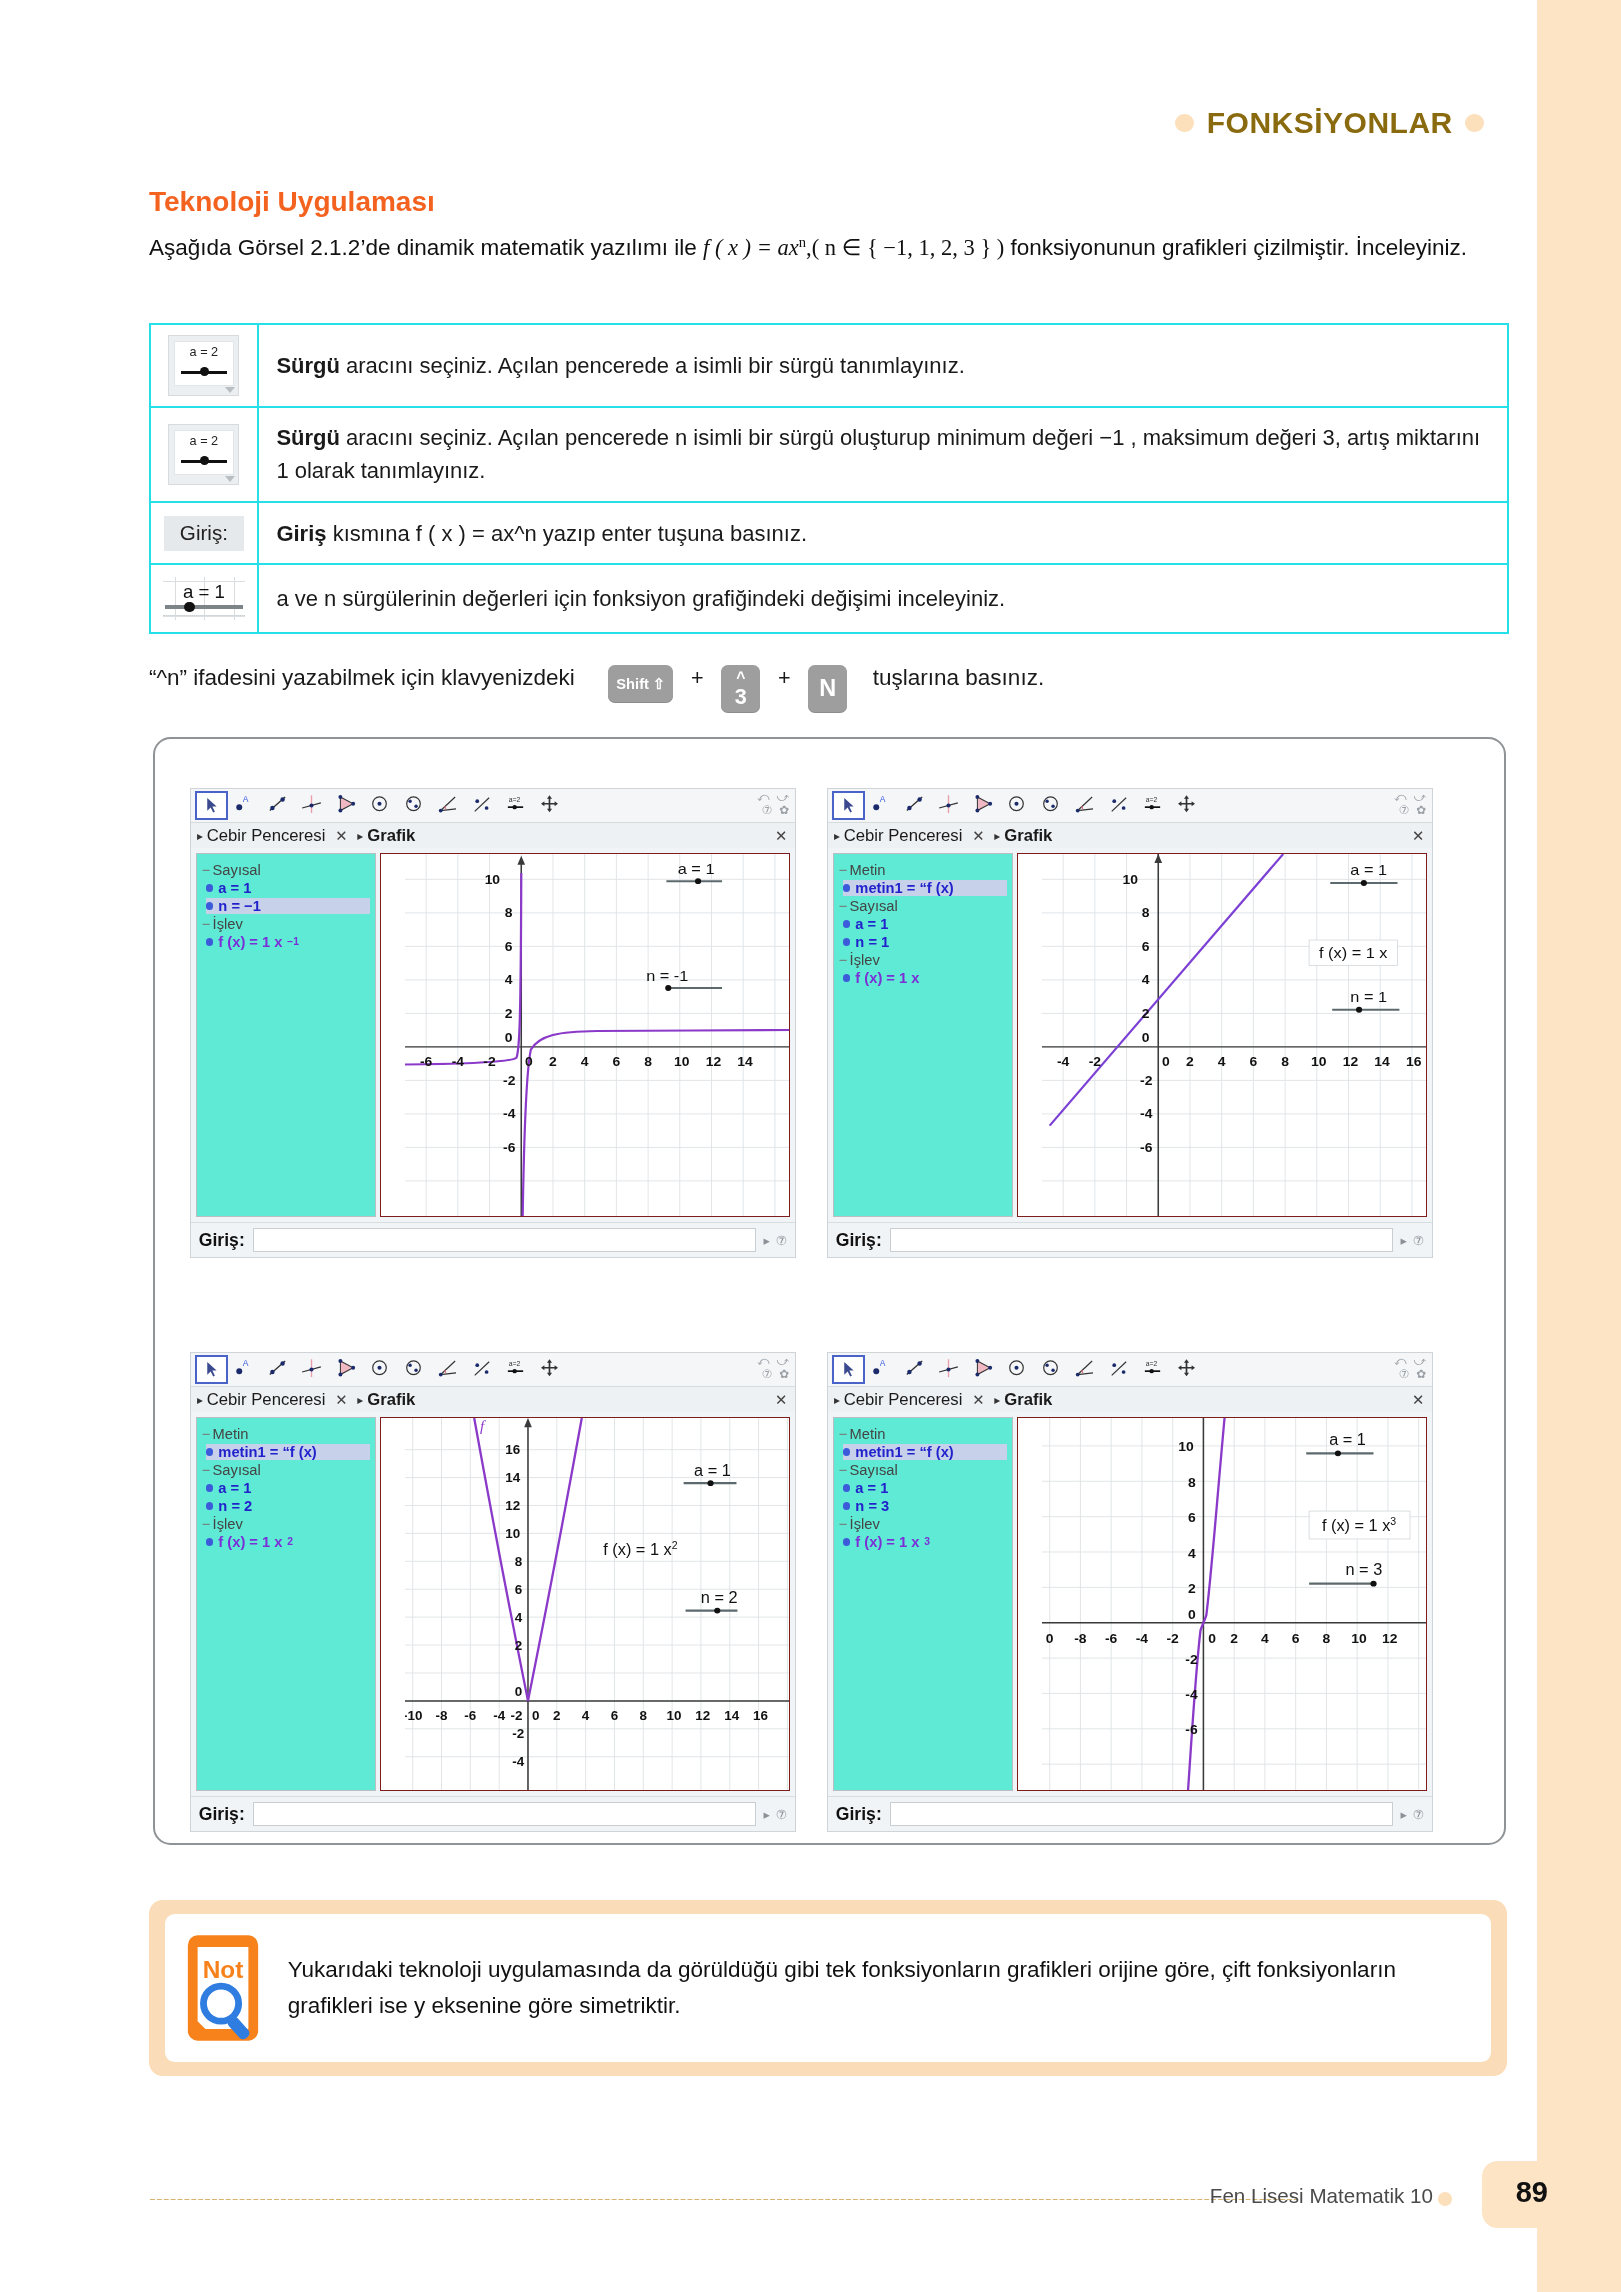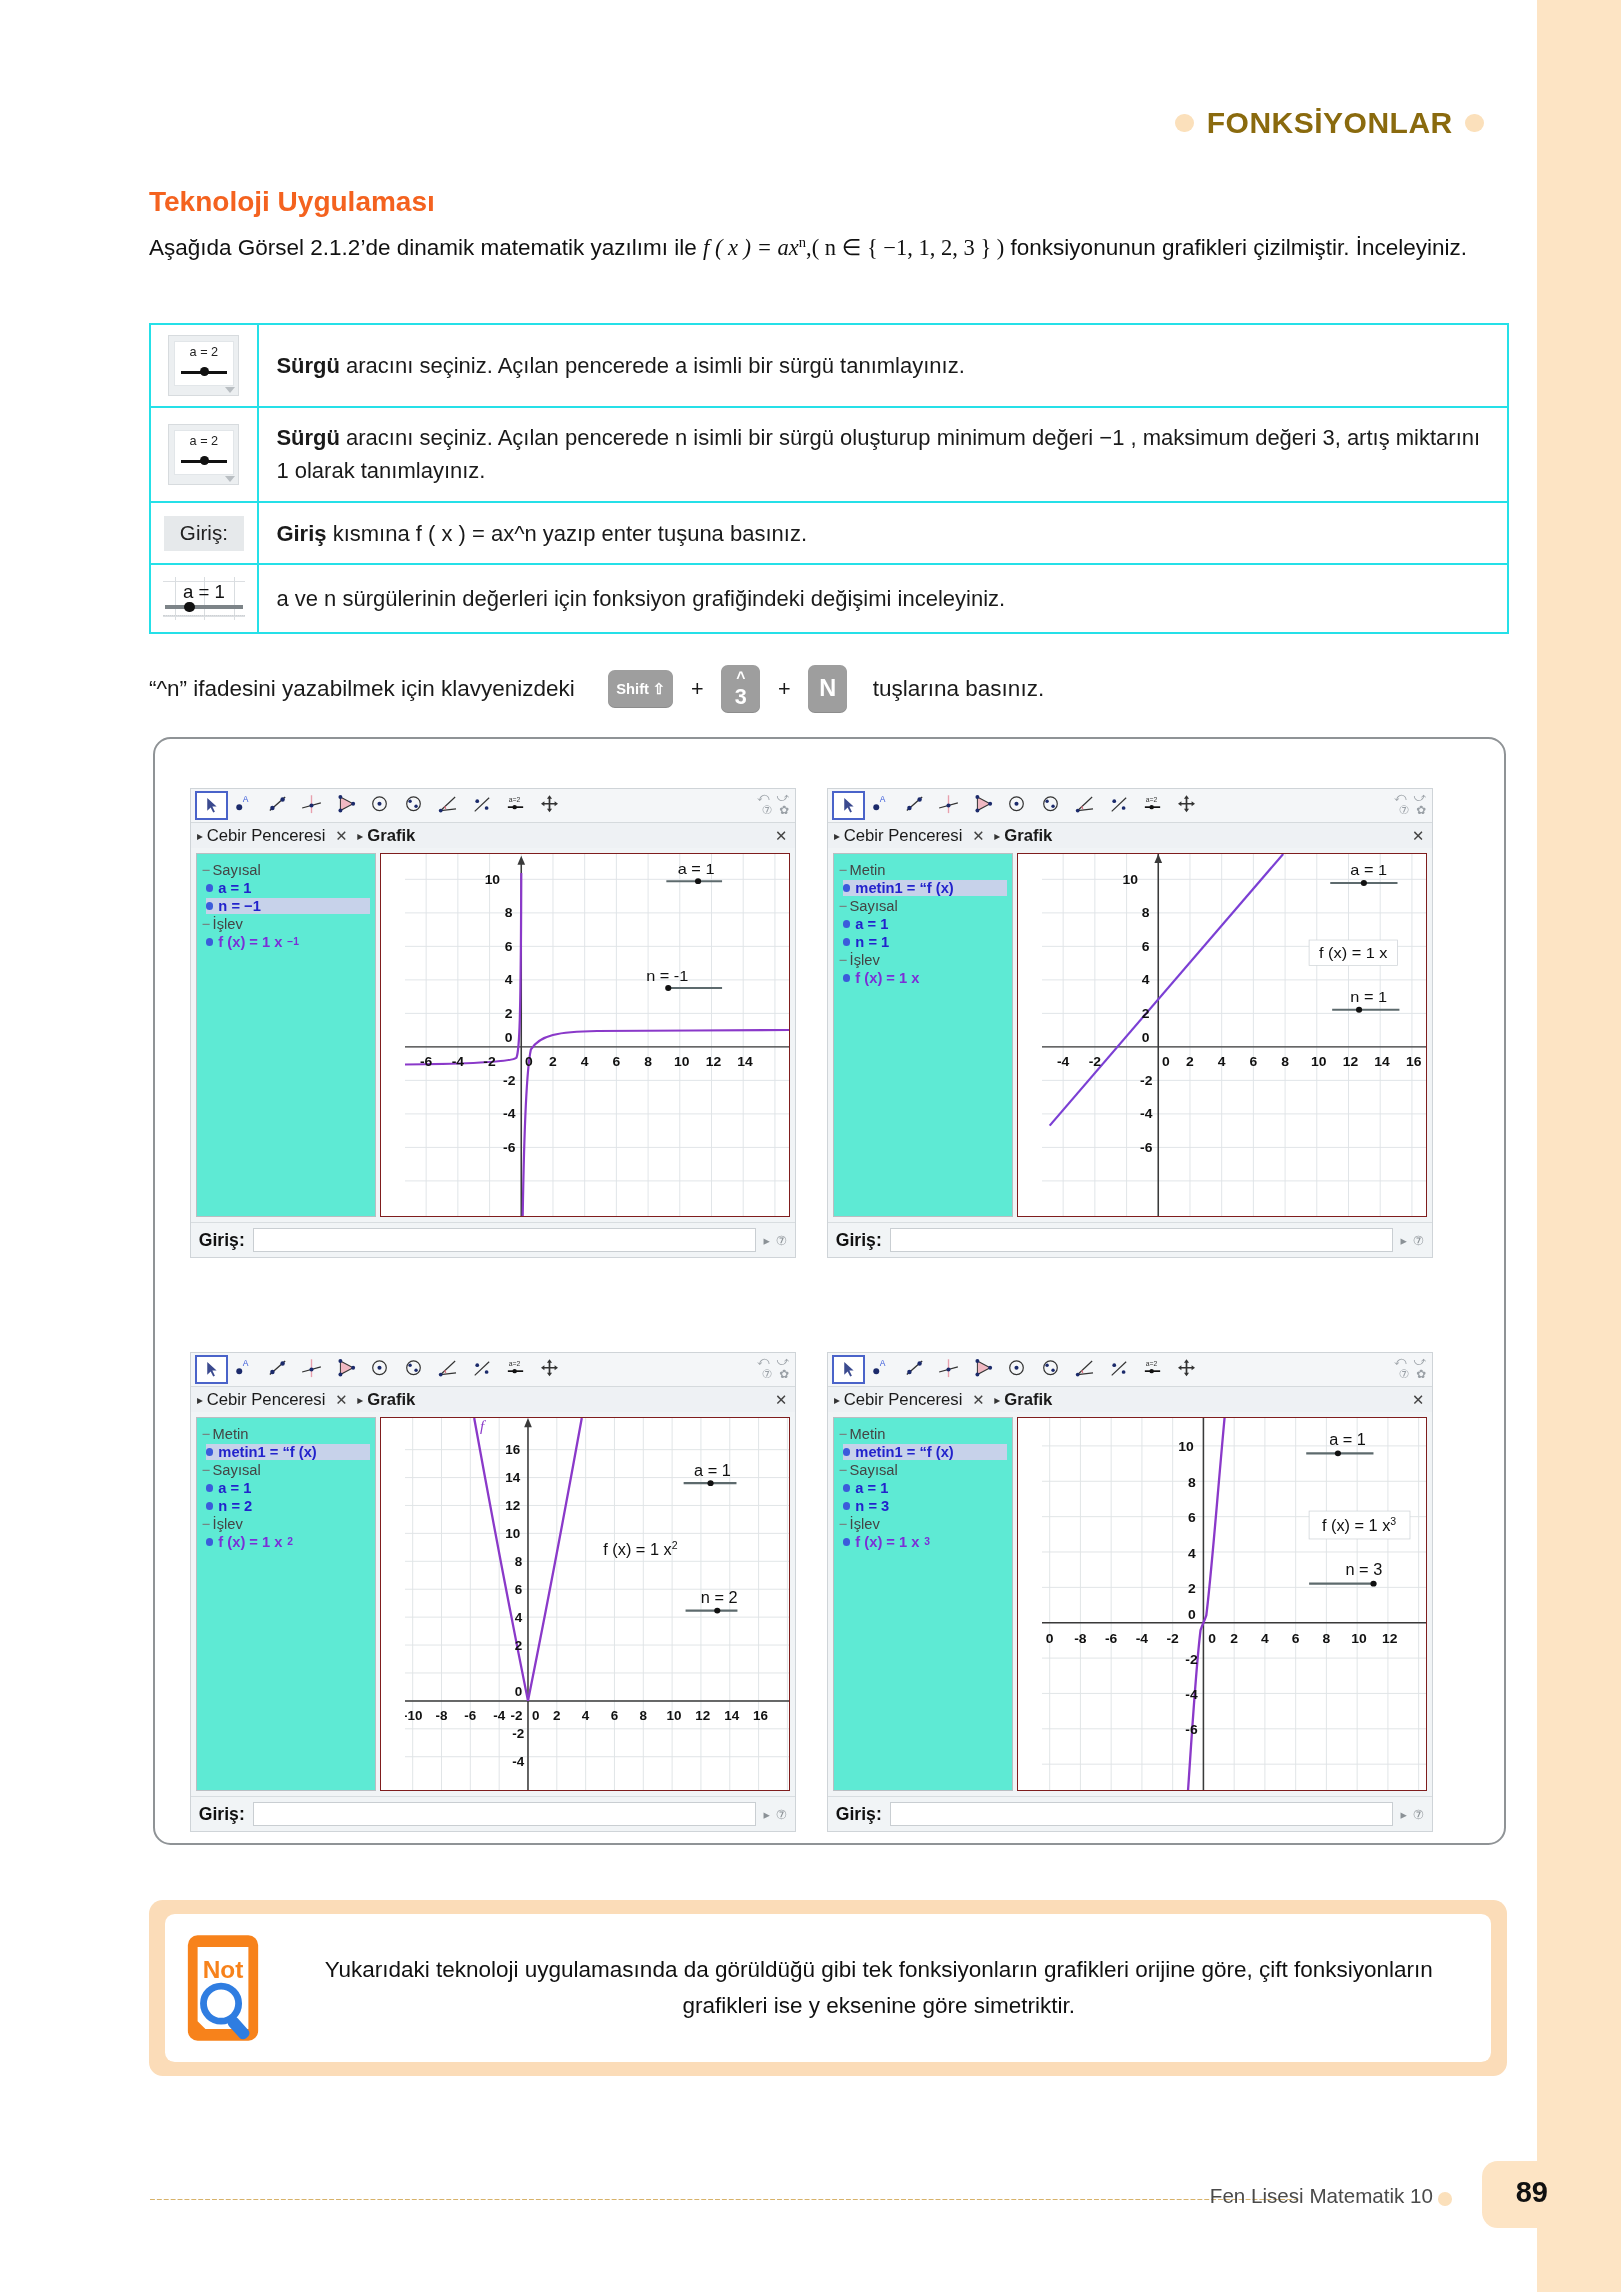--- a/index.html
+++ b/index.html
@@ -68,21 +68,21 @@
   }
   .slider2-icon .g1,.slider2-icon .g2,.slider2-icon .g3{position:absolute;top:2px;bottom:2px;width:1px;background:#d9dde0;}
   .slider2-icon .g1{left:11.8px}.slider2-icon .g2{left:41px}.slider2-icon .g3{left:71px}
   .slider2-icon .hline{position:absolute;left:0;right:0;top:5.9px;height:1px;background:#dcdfe2;}
   .slider2-icon .hline2{position:absolute;left:0;right:0;bottom:4.9px;height:1px;background:#dcdfe2;border-top:1px dotted #cdd1d4;}
   .slider2-icon .lbl{position:absolute;left:0;right:0;top:5.9px;text-align:center;font-size:18.6px;color:#111;}
   .slider2-icon .track{position:absolute;left:2px;right:2px;top:30px;height:3.9px;background:#7d8488;}
   .slider2-icon .knob{position:absolute;left:21.6px;top:26.5px;width:10.8px;height:10.8px;border-radius:50%;background:#111;}
 
   
-  .keyline{position:absolute;left:149px;top:665px;display:flex;align-items:center;font-size:22.5px;gap:4px;}
+  .keyline{position:absolute;left:149px;top:665px;display:flex;align-items:flex-start;font-size:22.5px;gap:4px;}
   .keyline .plus{margin:0 9.8px;font-size:21.6px;}
   .key{
     background:#9e9e9e;color:#fff;border-radius:6.9px;display:inline-flex;align-items:center;
     justify-content:center;font-weight:bold;box-shadow:0 1px 0 #8c8c8c;
   }
   .key.shift{width:65px;height:37px;font-size:14.7px;margin:0 3.9px;}
   .key.three{width:39px;height:47px;font-size:14.7px;flex-direction:column;line-height:1;margin:0 3.9px;}
   .key.three .car{font-size:15.7px;}
   .key.three .num{font-size:21.6px;}
   .key.nkey{width:39px;height:47px;font-size:23.5px;margin:0 3.9px;}
@@ -141,21 +141,21 @@
 
   .caption{position:absolute;left:0;right:0;top:1862px;text-align:center;font-size:20.6px;color:#111;}
 
   
   .notebox{
     position:absolute;left:149px;top:1900px;width:1358px;height:176px;background:#fbdcb8;
     border-radius:13.7px;box-sizing:border-box;padding:13.7px 15.7px;
   }
   .noteinner{
     width:100%;height:100%;background:#fff;border-radius:9.8px;box-sizing:border-box;
-    display:flex;align-items:center;padding:9.8px 21.6px 9.8px 17.6px;gap:23.5px;text-align:center;
+    display:flex;align-items:center;padding:9.8px 21.6px 9.8px 17.6px;gap:23.5px;
   }
   .note-icon{width:82px;height:106px;flex:none;position:relative;}
   .note-text{font-size:22.5px;line-height:1.6;color:#111;}
 
   
   .footer-dots{
     position:absolute;left:149px;top:2198px;width:1149px;height:2.9px;
     background-image:radial-gradient(#d8b36b 42%, transparent 43%);
     background-size:6.9px 2.9px;background-repeat:repeat-x;
   }

